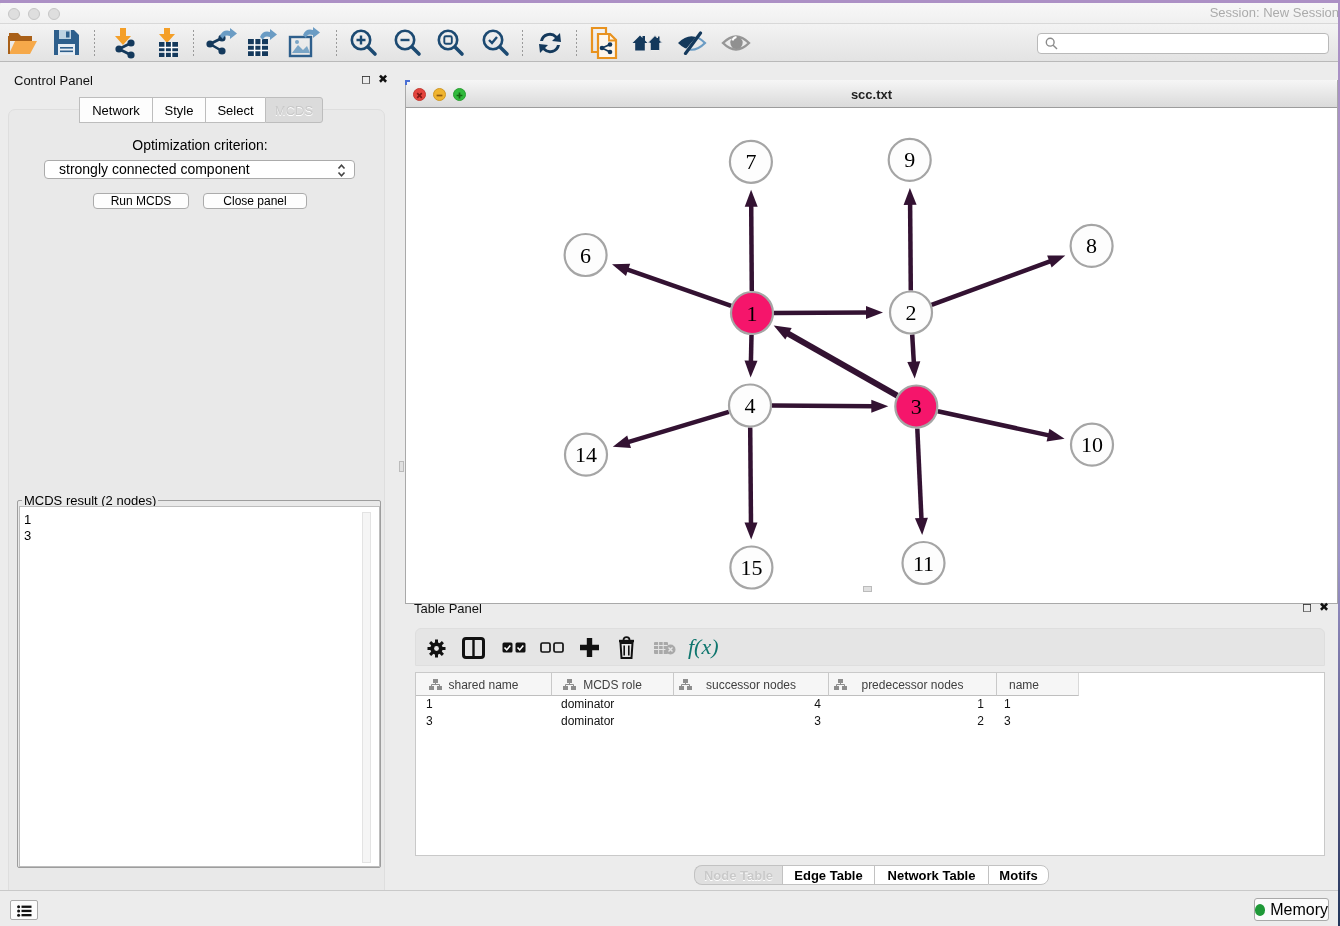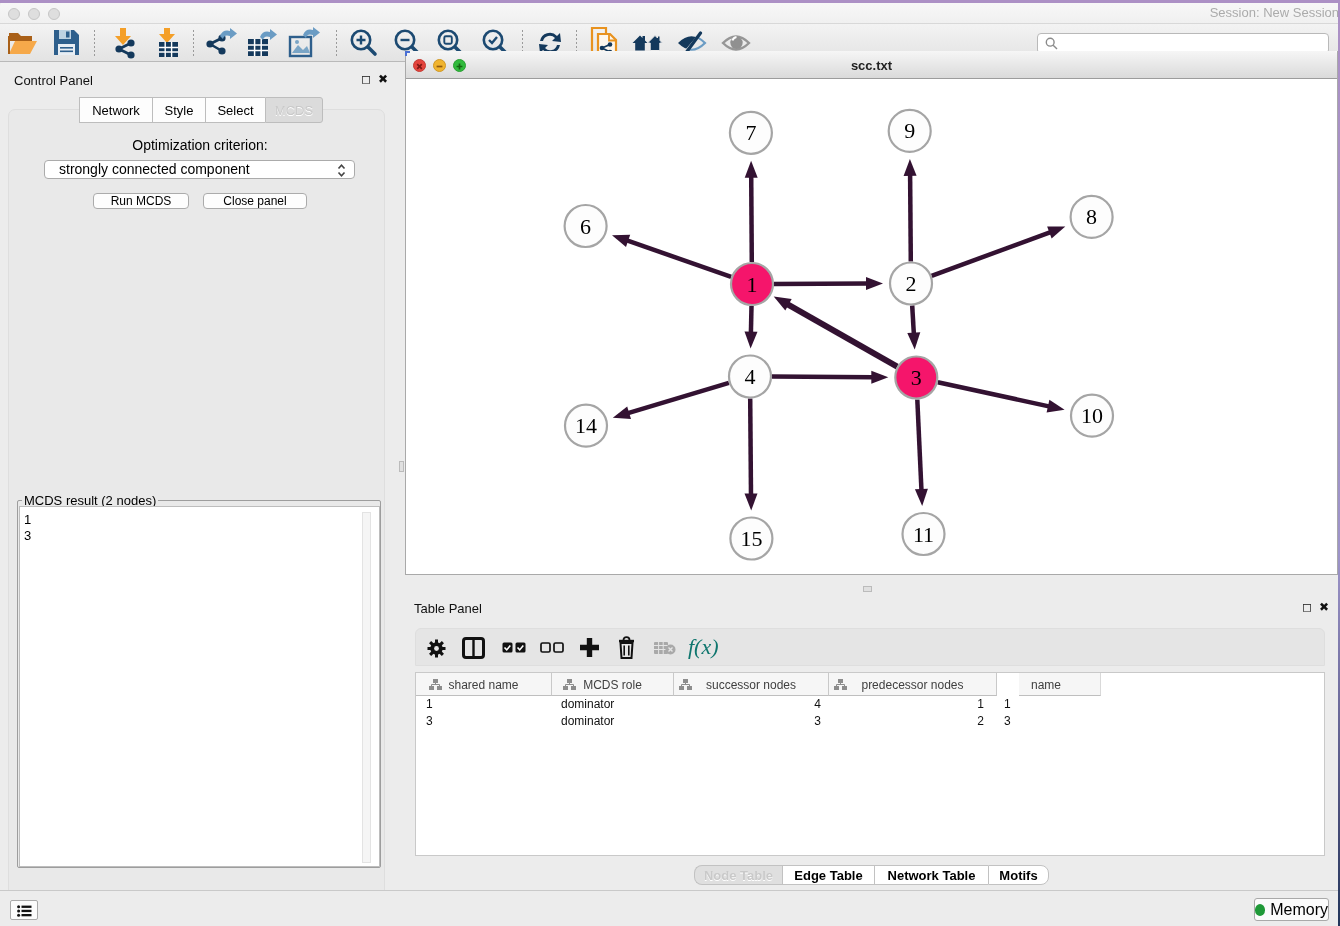--- a/index.html
+++ b/index.html
@@ -22,21 +22,21 @@
 .tab.sel{background:#dbdbdb;color:#c9c9c9;text-shadow:0 1px 0 #fff;border:1px solid #bdbdbd;border-radius:0 3px 3px 0}
 #cpinner{left:8px;top:46px;width:377px;height:832px;background:#e9e9e9;border:1px solid #dedede;border-radius:7px}
 #optlabel{left:4px;top:74px;width:100%;text-align:center;font-size:14px;color:#000}
 #combo{left:44px;top:97px;width:311px;height:19px;background:#fff;border:1px solid #ababab;border-radius:4px;font-size:14px;color:#000;padding:0px 0 0 14px}
 .btn{height:16px;background:#fdfdfd;border:1px solid #ababab;border-radius:4px;font-size:12px;color:#000;display:flex;align-items:center;justify-content:center}
 #fieldset{left:17px;top:437px;width:364px;height:368px;border:1px solid #9d9d9d;border-radius:2px}
 #fslegend{left:4px;top:-8px;background:#e9e9e9;padding:0 2px;font-size:13px;color:#000}
 #fstext{left:1px;top:5px;width:361px;height:361px;background:#fff;border:1px solid #bdbdbd;font-size:13px;color:#000;padding:5px 0 0 4px;line-height:16px}
 #fsscroll{right:8px;top:5px;width:9px;height:351px;background:#f5f5f5;border:1px solid #e3e3e3}
 
-#netwin{left:405px;top:51px;width:933px;height:524px;background:#fff;border:1px solid #a9a9a9;border-top:none}
+#netwin{left:405px;top:80px;width:933px;height:524px;background:#fff;border:1px solid #a9a9a9;border-top:none}
 #nettitle{left:0;top:0;width:931px;height:28px;background:linear-gradient(#f6f6f6,#dadada);border-bottom:1px solid #9c9c9c;border-radius:3px 3px 0 0}
 #netname{width:100%;top:7px;text-align:center;font-size:13px;font-weight:bold;color:#222}
 .mtl{width:13px;height:13px;border-radius:50%;top:8px}.mtl svg{display:block;margin:2px auto 0}
 svg text.nl{font-family:"Liberation Serif",serif;font-size:22px;fill:#000;text-anchor:middle}
 svg .np{fill:#f5156b;stroke:#a5a5a5;stroke-width:2.2}
 svg .nw{fill:#fdfdfd;stroke:#a5a5a5;stroke-width:2.2}
 #gedges line{stroke:#331232}
 #gedges polygon{fill:#331232}
 
 #tpanel{left:405px;top:596px;width:928px;height:294px}
@@ -359,21 +359,21 @@
         <path d="M14.5 6.5 l4 4 M18.5 6.5 l-4 4" stroke="#e5e5e5" stroke-width="1.4"></path>
     </svg>
 
     <div class="abs" style="left:272px;top:5px;font-family:'Liberation Serif',serif;font-style:italic;font-size:22px;color:#0f766e">f(x)</div>
   </div>
   <div class="abs" id="ttable">
     <div class="abs th" style="left:0;width:136px">shared name</div>
     <div class="abs th" style="left:136px;width:122px">MCDS role</div>
     <div class="abs th" style="left:258px;width:155px">successor nodes</div>
     <div class="abs th" style="left:413px;width:168px">predecessor nodes</div>
-    <div class="abs th" style="left:603px;width:82px;border-right:1px solid #d9d9d9;padding-right:27px">name</div>
+    <div class="abs th" style="left:581px;width:82px;border-right:1px solid #d9d9d9;padding-right:27px">name</div>
     <svg class="abs" style="left:13px;top:6px" width="13" height="11" viewBox="0 0 13 11">
         <g fill="#8d8d8d">
           <rect x="4" y="0" width="5" height="4"></rect>
           <rect x="0" y="7" width="5" height="4"></rect>
           <rect x="8" y="7" width="5" height="4"></rect>
           <path d="M6.5 4 v2 M2.5 7 v-1.5 h8 v1.5" stroke="#8d8d8d" fill="none" stroke-width="1"></path>
         </g>
       </svg>
     <svg class="abs" style="left:147px;top:6px" width="13" height="11" viewBox="0 0 13 11">
         <g fill="#8d8d8d">

